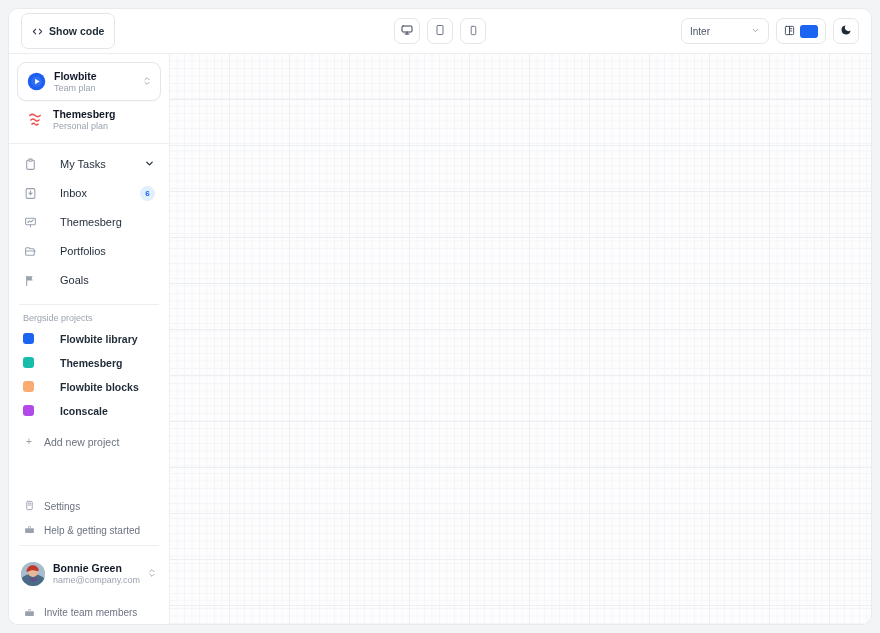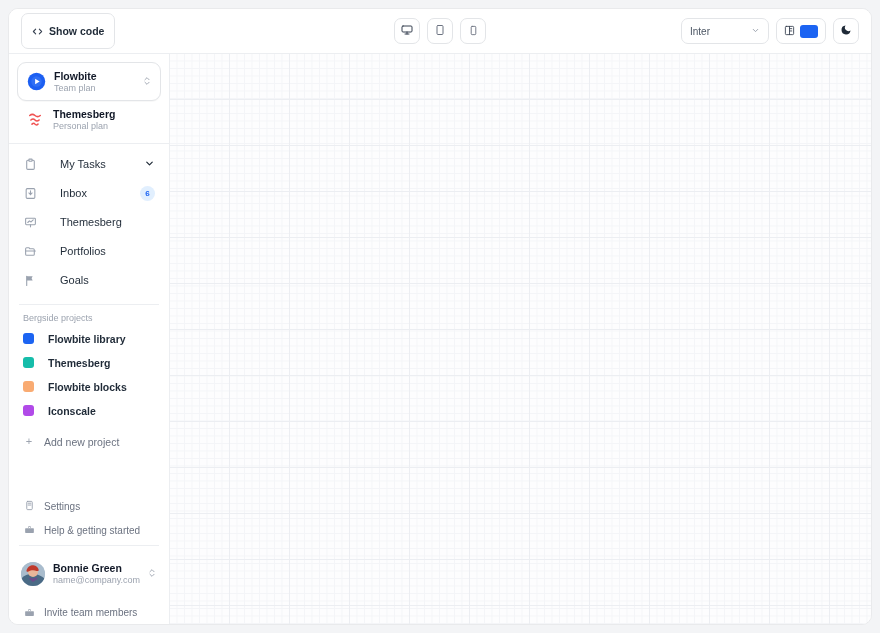--- a/index.html
+++ b/index.html
@@ -201,21 +201,21 @@
 
   .sect-title {
     font-size: 9px;
     color: #9ca3af;
     padding: 0 14px 4px 14px;
   }
 
   .proj-item {
     display: flex;
     align-items: center;
-    gap: 14px;
+    gap: 26px;
     height: 24px;
     padding: 0 14px;
     cursor: pointer;
     font-size: 10.5px;
     font-weight: 700;
     color: #1f2a37;
   }
   .dot { width: 11px; height: 11px; border-radius: 3px; flex: 0 0 11px; }
 
   .add-proj {

